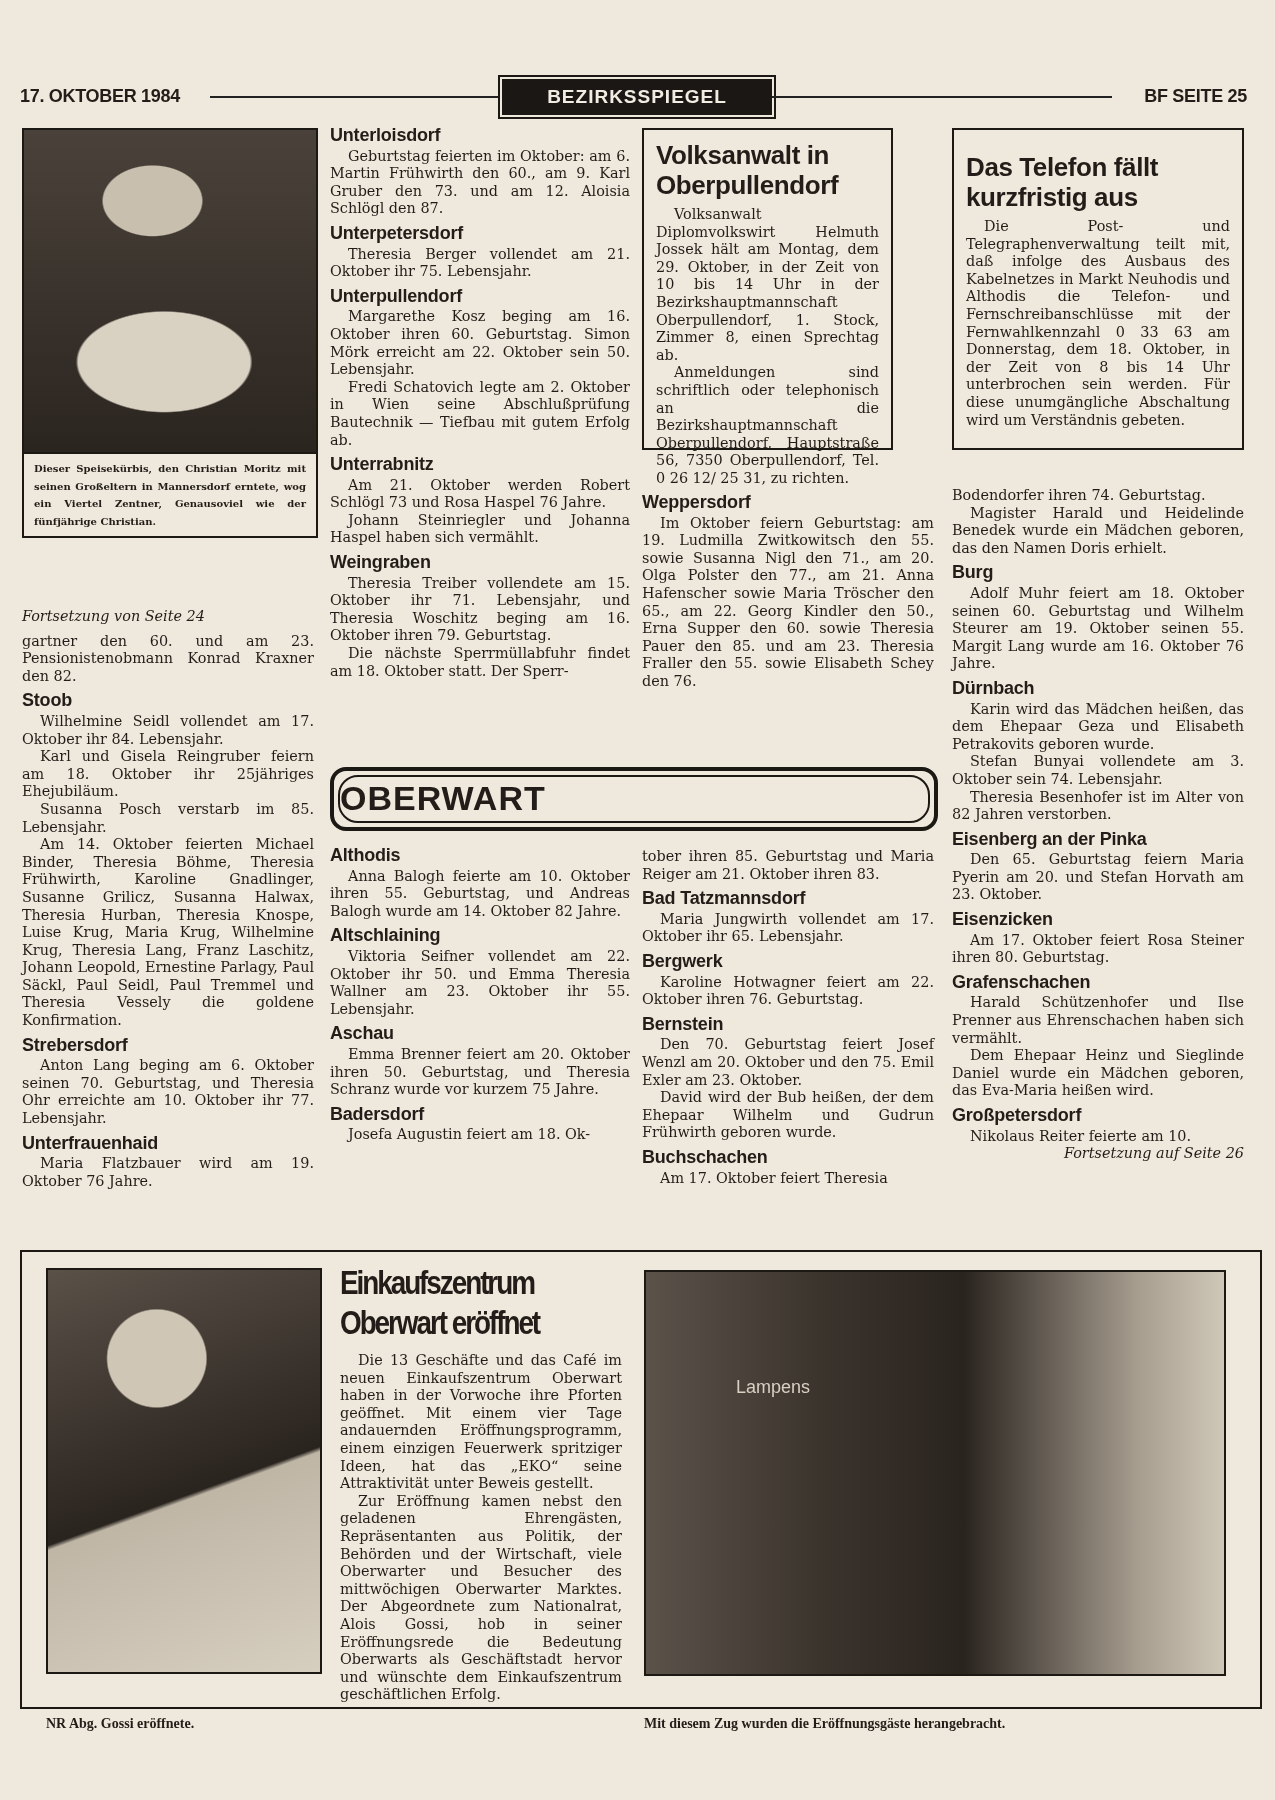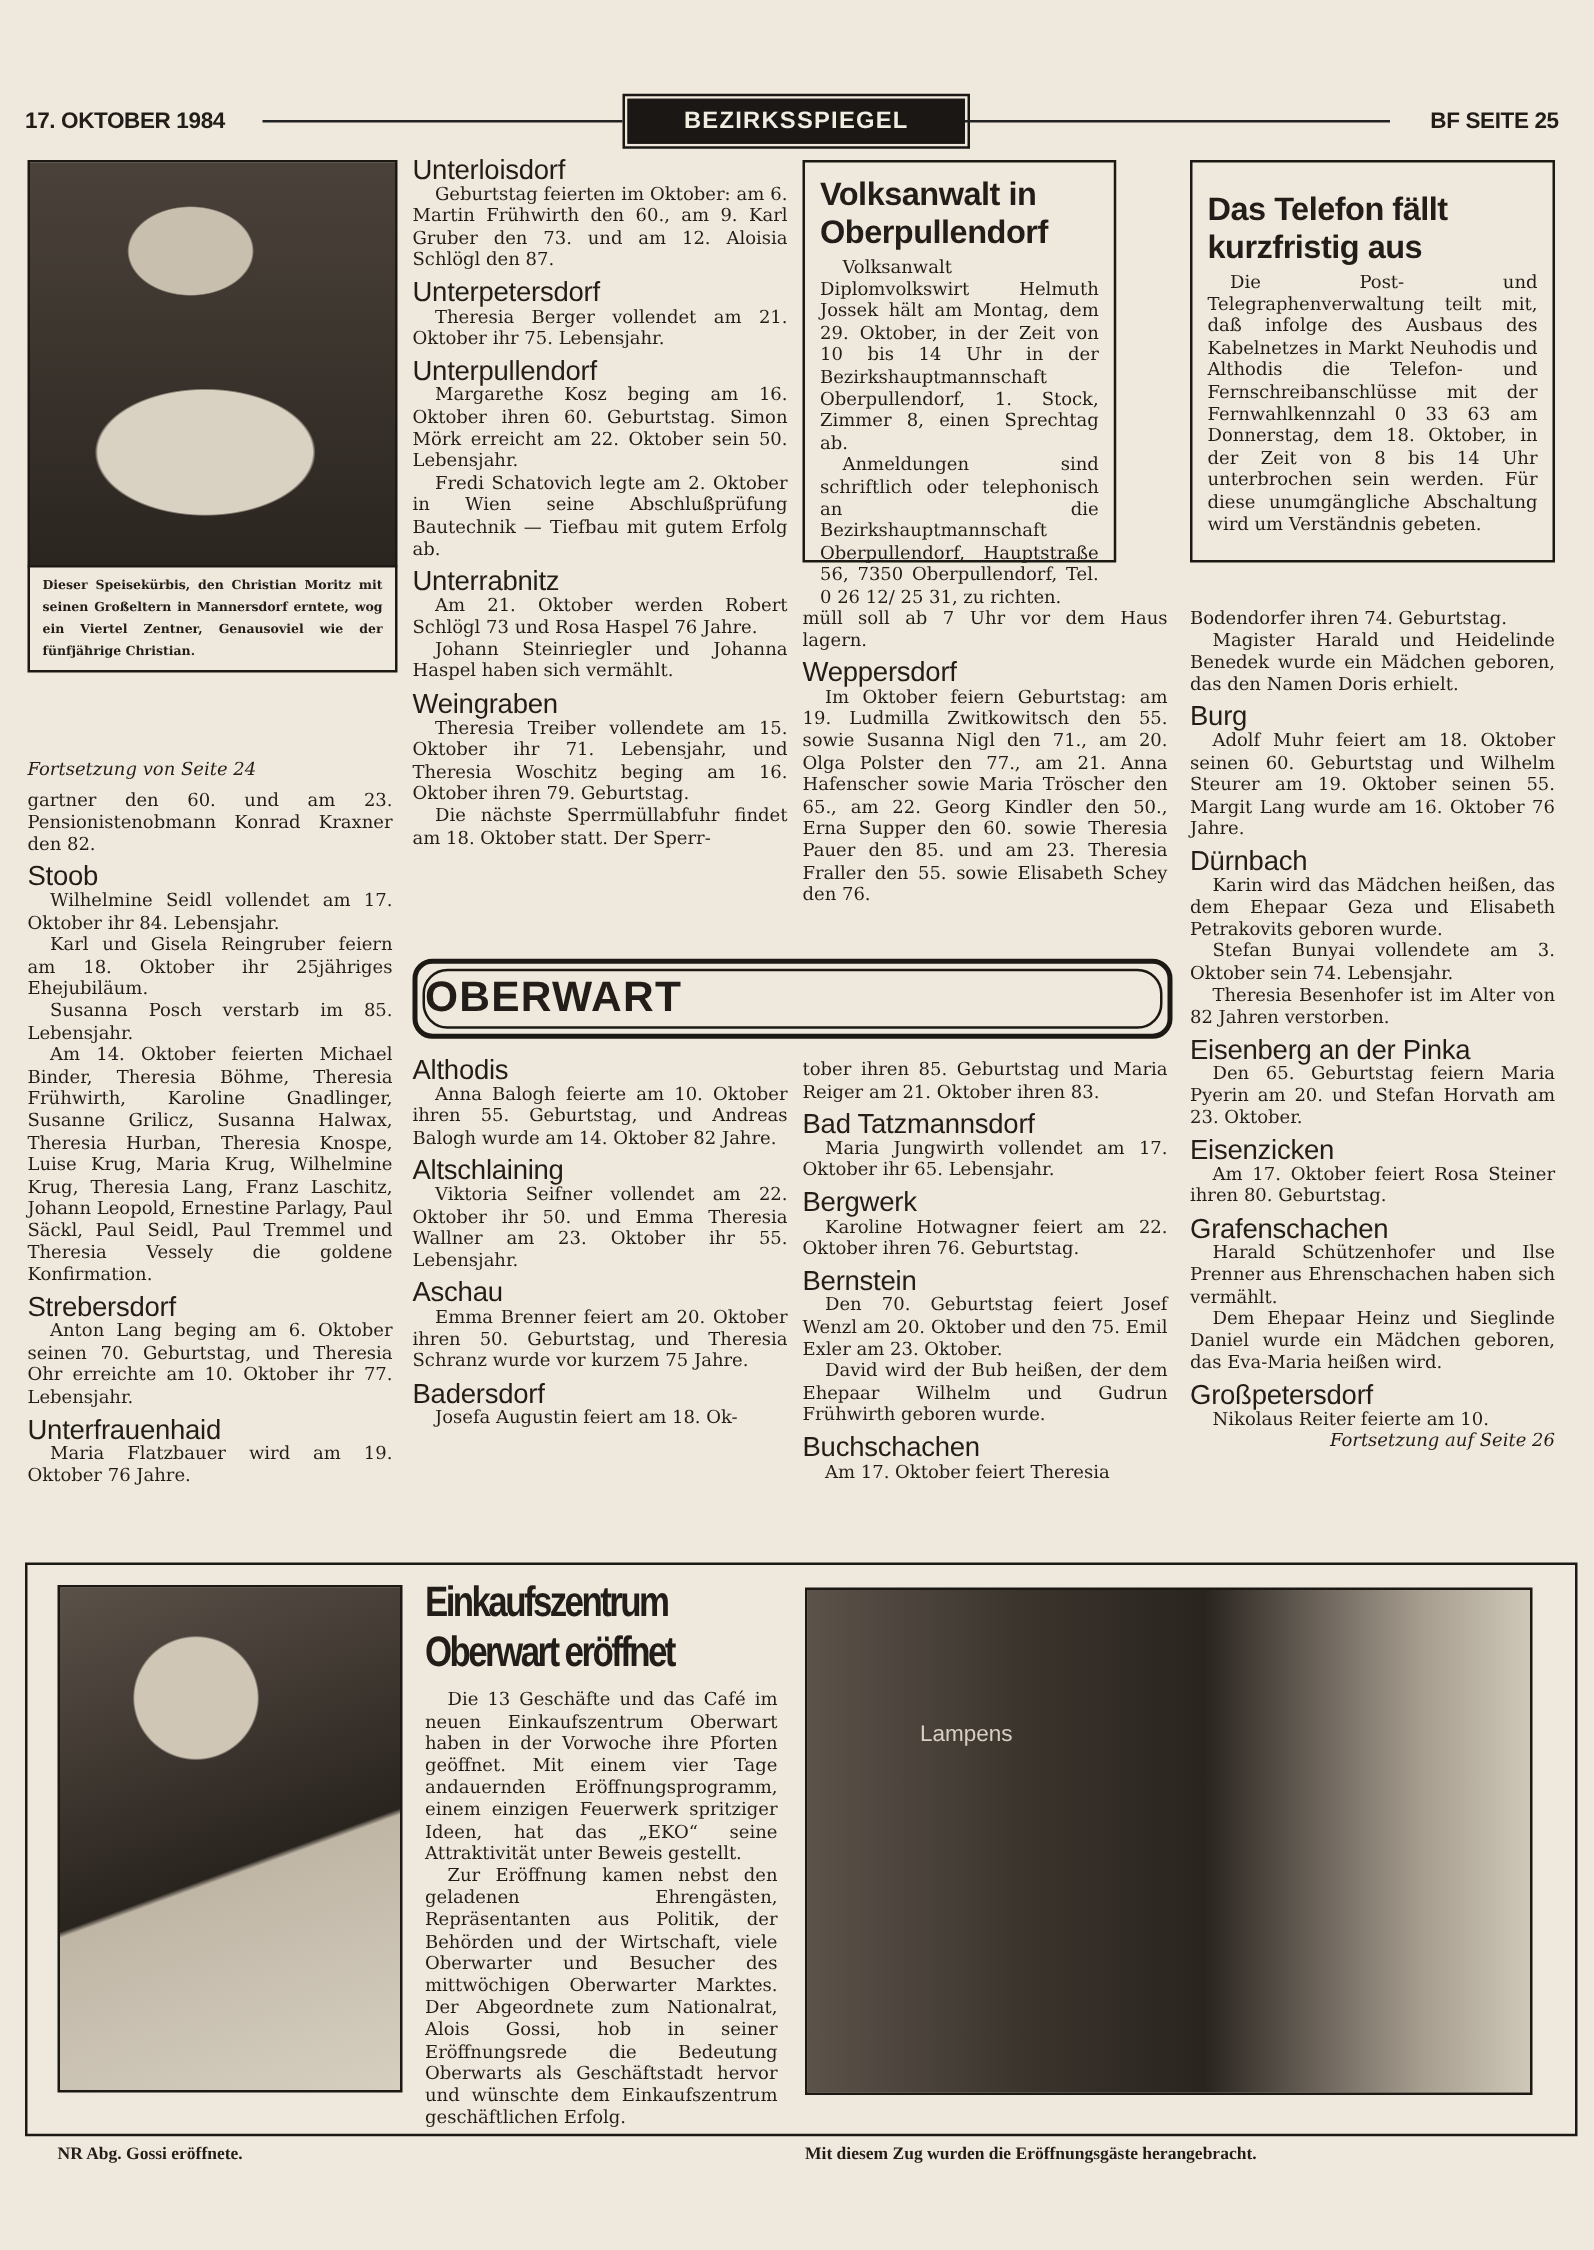--- a/index.html
+++ b/index.html
@@ -5,21 +5,21 @@
   html,body{margin:0;padding:0;}
   body{width:1275px;height:1800px;background:#efe9dd;position:relative;overflow:hidden;color:#221d18;font-family:"DejaVu Serif","Liberation Serif",serif;}
   .abs{position:absolute;}
   .hdr-date,.hdr-page{font-family:"Liberation Sans",sans-serif;font-weight:bold;font-size:18px;top:86px;letter-spacing:-0.3px;}
   .hdr-date{left:20px;}
   .hdr-page{right:28px;}
   .hdr-line{height:2px;background:#222;top:96px;}
   .hdr-badge{left:502px;top:79px;width:264px;height:30px;background:#1a1714;color:#f2ede2;border:3px double #1a1714;box-shadow:0 0 0 2px #efe9dd,0 0 0 4px #1a1714;font-family:"Liberation Sans",sans-serif;font-weight:bold;font-size:19px;text-align:center;line-height:30px;letter-spacing:1px;}
   .col{position:absolute;font-size:14.4px;line-height:17.6px;text-align:justify;}
   .col p{margin:0;text-indent:18px;}
-  .col h3{font-family:"Liberation Sans",sans-serif;font-size:22px;font-weight:normal;margin:7px 0 3px 0;letter-spacing:-0.2px;}
+  .col h3{font-family:"Liberation Sans",sans-serif;font-size:18px;font-weight:bold;margin:7px 0 3px 0;letter-spacing:-0.2px;}
   .col .noindent{text-indent:0;}
   .ital{font-style:italic;}
   .box{position:absolute;border:2px solid #1c1814;background:#efe9dd;}
   .box h2{font-family:"Liberation Sans",sans-serif;font-size:26px;line-height:30px;margin:6px 0 6px 0;font-weight:bold;letter-spacing:-0.4px;}
   .box .txt{font-size:14.4px;line-height:17.6px;text-align:justify;}
   .box .txt p{margin:0;text-indent:18px;}
   .photo{position:absolute;background:#3a332c;overflow:hidden;}
   .caption-box{position:absolute;border:2px solid #1c1814;background:#efe9dd;font-weight:bold;font-size:10px;line-height:17.6px;padding:6px 10px;text-align:justify;}
   .banner{left:330px;top:767px;width:600px;height:56px;border:4px solid #1c1814;border-radius:16px;}
   .banner-inner{position:absolute;left:4px;top:4px;right:4px;bottom:4px;border:2px solid #1c1814;border-radius:20px;text-align:left;font-family:"Liberation Sans",sans-serif;font-weight:bold;font-size:34px;line-height:42px;letter-spacing:1px;}
@@ -82,21 +82,20 @@
 </div>
 
 <div class="box" style="left:952px;top:128px;width:292px;height:322px;padding:6px 12px;box-sizing:border-box;">
   <h2 style="margin-top:16px;">Das Telefon fällt kurzfristig aus</h2>
   <div class="txt">
       <p>Die Post- und Telegraphenverwaltung teilt mit, daß infolge des Ausbaus des Kabelnetzes in Markt Neuhodis und Althodis die Telefon- und Fernschreibanschlüsse mit der Fernwahlkennzahl 0 33 63 am Donnerstag, dem 18. Oktober, in der Zeit von 8 bis 14 Uhr unterbrochen sein werden. Für diese unumgängliche Abschaltung wird um Verständnis gebeten.</p>
     </div>
 </div>
 
 <div class="col" style="left:642px;top:487px;width:292px;">
-  <p class="noindent">müll soll ab 7 Uhr vor dem Haus lagern.</p>
   <div>
       <h3>Weppersdorf</h3>
       <p>Im Oktober feiern Geburtstag: am 19. Ludmilla Zwitkowitsch den 55. sowie Susanna Nigl den 71., am 20. Olga Polster den 77., am 21. Anna Hafenscher sowie Maria Tröscher den 65., am 22. Georg Kindler den 50., Erna Supper den 60. sowie Theresia Pauer den 85. und am 23. Theresia Fraller den 55. sowie Elisabeth Schey den 76.</p>
     </div>
 </div>
 
 <div class="col" style="left:952px;top:487px;width:292px;">
   <p class="noindent">Bodendorfer ihren 74. Geburtstag.</p>
   <div>
       <p>Magister Harald und Heidelinde Benedek wurde ein Mädchen geboren, das den Namen Doris erhielt.</p>

